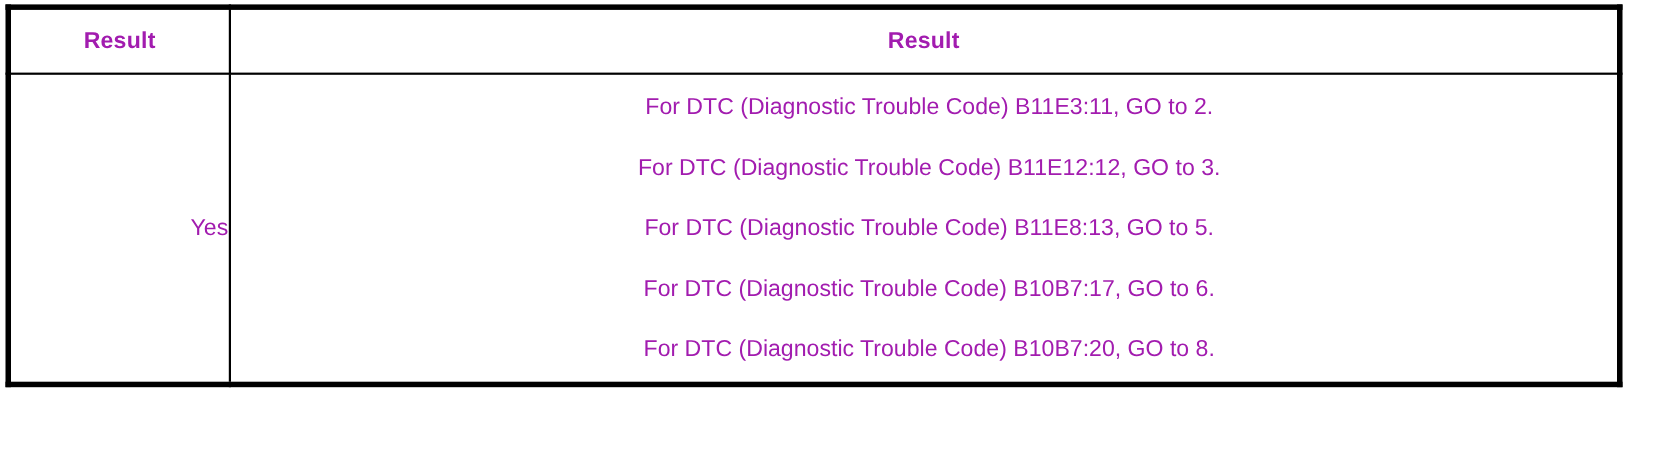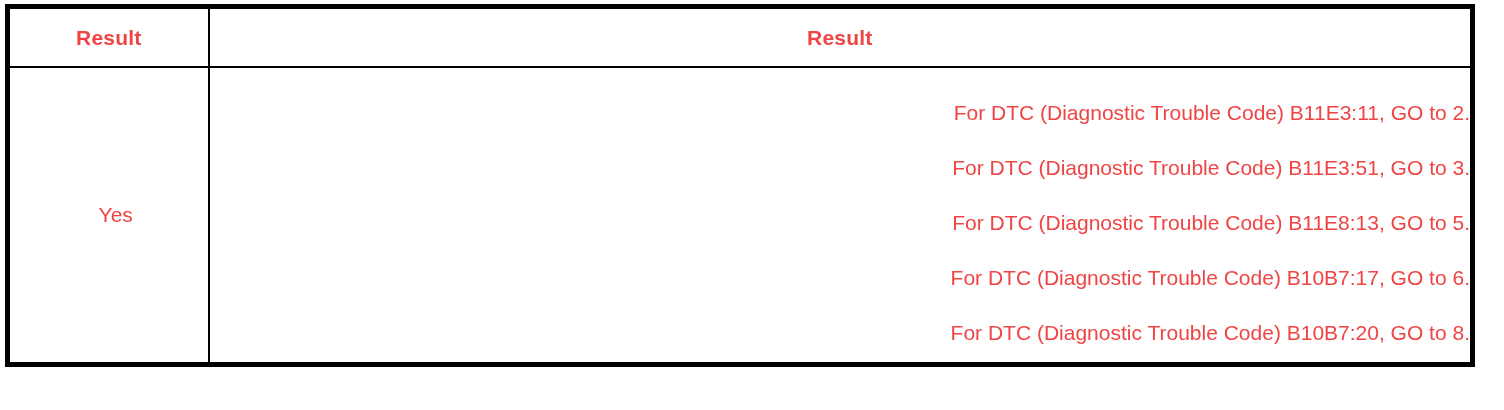--- a/index.html
+++ b/index.html
@@ -22,37 +22,37 @@
     width: 1470px;
     border-collapse: collapse;
     border: 5px solid #000000;
     table-layout: fixed;
     background: #ffffff;
   }
   col.col-result { width: 201px; }
   th, td {
     border: 2px solid #000000;
     font-size: 21px;
-    color: #ef4444;
+    color: #a21caf;
   }
   th.col-header {
     font-weight: bold;
     height: 55px;
     text-align: center;
     vertical-align: middle;
     letter-spacing: 0.2px;
   }
   td.result-cell {
     padding: 0 0 0 14px;
-    text-align: center;
+    text-align: right;
     vertical-align: middle;
   }
   td.action-cell {
-    padding: 17px 0 2px 10px;
-    text-align: right;
+    padding: 2px 0 2px 10px;
+    text-align: center;
     vertical-align: middle;
   }
   tr.row-yes { height: 279px; }
   tr.row-no  { height: 59px; }
   td.action-cell p.action-line {
     margin: 0;
     line-height: 55px;
     white-space: nowrap;
   }
 </style>
@@ -68,20 +68,20 @@
     <tr>
       <th class="col-header">Result</th>
       <th class="col-header">Result</th>
     </tr>
   </thead>
   <tbody>
     <tr class="row-yes">
       <td class="result-cell">Yes</td>
       <td class="action-cell">
         <p class="action-line">For DTC (Diagnostic Trouble Code) B11E3:11, GO to 2.</p>
-        <p class="action-line">For DTC (Diagnostic Trouble Code) B11E3:51, GO to 3.</p>
+        <p class="action-line">For DTC (Diagnostic Trouble Code) B11E12:12, GO to 3.</p>
         <p class="action-line">For DTC (Diagnostic Trouble Code) B11E8:13, GO to 5.</p>
         <p class="action-line">For DTC (Diagnostic Trouble Code) B10B7:17, GO to 6.</p>
         <p class="action-line">For DTC (Diagnostic Trouble Code) B10B7:20, GO to 8.</p>
       </td>
     </tr>
   </tbody>
 </table>
 
 </body></html>

